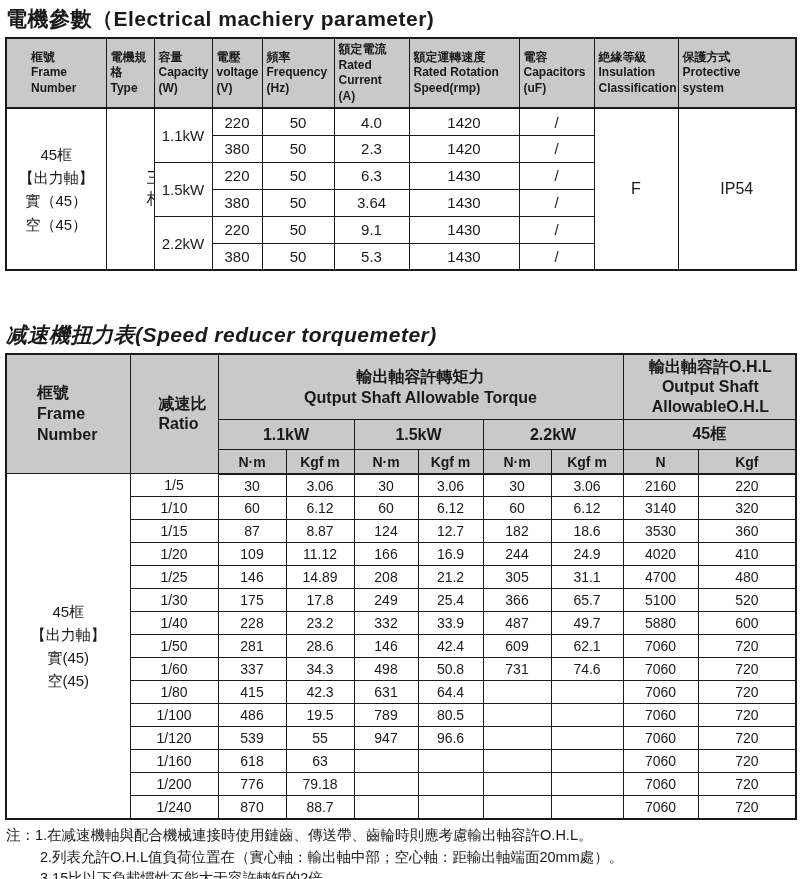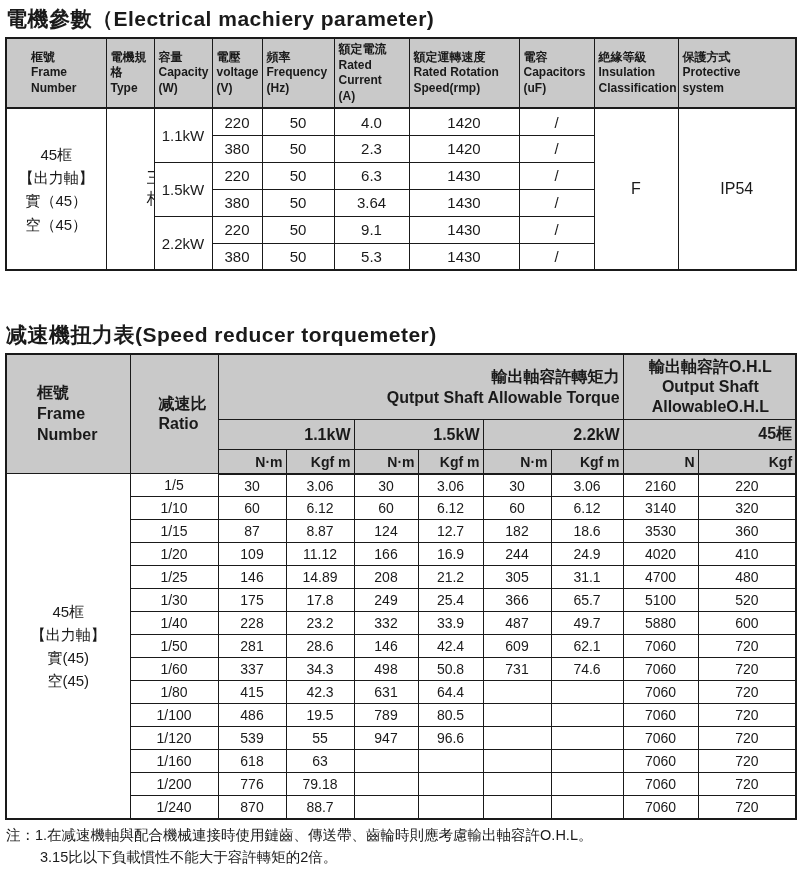--- a/index.html
+++ b/index.html
@@ -8,21 +8,21 @@
     width: 800px; height: 879px;
     font-family: "Liberation Sans", "DejaVu Sans", sans-serif;
     color: #1a1a1a;
   }
   .page { padding: 3px 5px 0 5px; }
 
   .doc-title {
     font-size: 21px; font-weight: bold; letter-spacing: 0.5px;
     margin: 2px 0 4px 1px;
   }
-  .doc-title.second { margin-top: 50px; }
+  .doc-title.second { margin-top: 50px; font-style: italic; }
 
   table { border-collapse: collapse; table-layout: fixed; width: 790px; }
   th, td { border: 1px solid #1a1a1a; overflow: hidden; }
   table { border: 2px solid #1a1a1a; }
 
   .pre { white-space: pre-line; line-height: 1.3; }
 
   
   .t1 thead th {
     background: #c9c9c9; font-size: 12px; font-weight: bold;
@@ -36,21 +36,21 @@
     font-size: 15px; height: 27px;
   }
   .t1 td.frame-cell { font-size: 15px; line-height: 1.55; }
   .t1 td.type-cell { font-size: 16px; padding-left: 40px; }
   .t1 td.cap-cell { font-size: 15px; }
   .t1 td.big-cell { font-size: 16px; }
 
   
   .t2 thead th {
     background: #c9c9c9; font-weight: bold; vertical-align: middle;
-    text-align: right; padding: 2px 3px;
+    text-align: center; padding: 2px 3px;
   }
   .t2 thead tr.h1 th { height: 55px; font-size: 16px; }
   .t2 thead tr.h2 th { height: 30px; font-size: 16px; }
   .t2 thead tr.h3 th { height: 24px; font-size: 14px; border-bottom: 2px solid #1a1a1a; }
   .t2 thead th.frame-h { text-align: left; padding-left: 30px; font-size: 15px; }
   .t2 thead th.ratio-h { text-align: left; padding-left: 28px; font-size: 16px; }
   .t2 thead th.torque-h { font-size: 16px; line-height: 1.35; }
   .t2 thead th.ohl-h { text-align: center; padding-left: 5px; font-size: 15px; line-height: 1.25; }
   .t2 td {
     text-align: center; vertical-align: middle;
@@ -386,16 +386,17 @@
           <td></td>
           <td></td>
           <td>7060</td>
           <td>720</td>
         </tr>
       </tbody>
   </table>
 
   <div class="notes">
     <div class="note-line first">注：1.在减速機軸與配合機械連接時使用鏈齒、傳送帶、齒輪時則應考慮輸出軸容許O.H.L。</div>
+    <div class="note-line">2.列表允許O.H.L值負荷位置在（實心軸：輸出軸中部；空心軸：距輸出軸端面20mm處）。</div>
     <div class="note-line">3.15比以下負載慣性不能大于容許轉矩的2倍。</div>
   </div>
 
 </div>
 
 </body></html>

